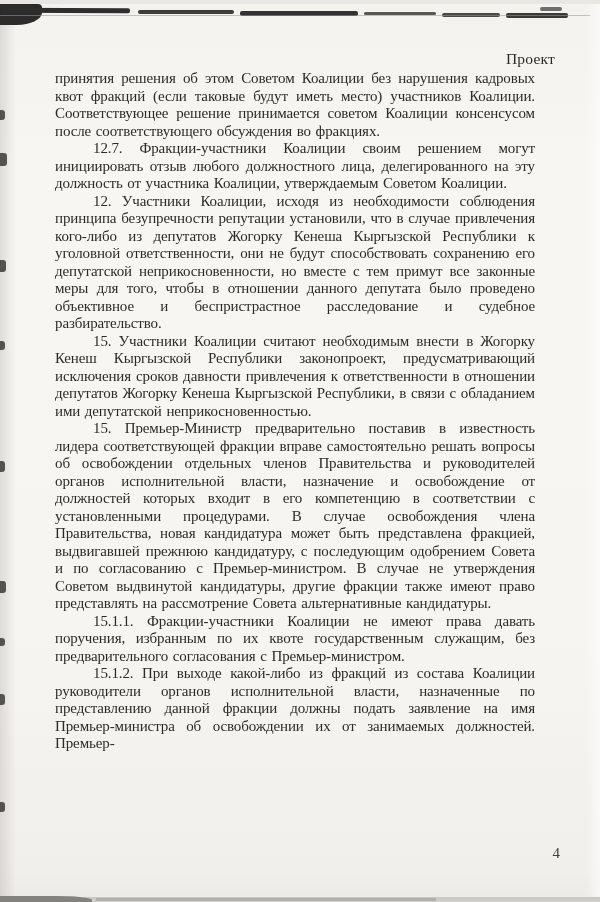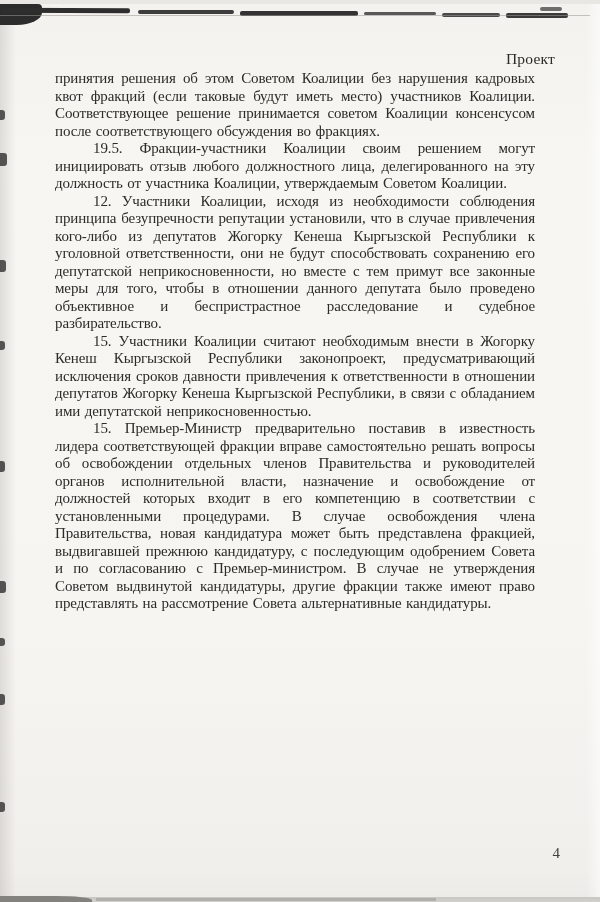--- a/index.html
+++ b/index.html
@@ -150,24 +150,26 @@
   <div class="edge-mark m5"></div>
   <div class="edge-mark m6"></div>
   <div class="edge-mark m7"></div>
   <div class="edge-mark m8"></div>
   <div class="edge-mark m9"></div>
 
   <div class="draft-label">Проект</div>
 
   <div class="doc-body">
     <p class="no-indent">принятия решения об этом Советом Коалиции без нарушения кадровых квот фракций (если таковые будут иметь место) участников Коалиции. Соответствующее решение принимается советом Коалиции консенсусом после соответствующего обсуждения во фракциях.</p>
-    <p>19.5. Фракции-участники Коалиции своим решением могут инициировать отзыв любого должностного лица, делегированного на эту должность от участника Коалиции, утверждаемым Советом Коалиции.</p>
+    <p>12.7. Фракции-участники Коалиции своим решением могут инициировать отзыв любого должностного лица, делегированного на эту должность от участника Коалиции, утверждаемым Советом Коалиции.</p>
     <p>12. Участники Коалиции, исходя из необходимости соблюдения принципа безупречности репутации установили, что в случае привлечения кого-либо из депутатов Жогорку Кенеша Кыргызской Республики к уголовной ответственности, они не будут способствовать сохранению его депутатской неприкосновенности, но вместе с тем примут все законные меры для того, чтобы в отношении данного депутата было проведено объективное и беспристрастное расследование и судебное разбирательство.</p>
     <p>15. Участники Коалиции считают необходимым внести в Жогорку Кенеш Кыргызской Республики законопроект, предусматривающий исключения сроков давности привлечения к ответственности в отношении депутатов Жогорку Кенеша Кыргызской Республики, в связи с обладанием ими депутатской неприкосновенностью.</p>
     <p>15. Премьер-Министр предварительно поставив в известность лидера соответствующей фракции вправе самостоятельно решать вопросы об освобождении отдельных членов Правительства и руководителей органов исполнительной власти, назначение и освобождение от должностей которых входит в его компетенцию в соответствии с установленными процедурами. В случае освобождения члена Правительства, новая кандидатура может быть представлена фракцией, выдвигавшей прежнюю кандидатуру, с последующим одобрением Совета и по согласованию с Премьер-министром. В случае не утверждения Советом выдвинутой кандидатуры, другие фракции также имеют право представлять на рассмотрение Совета альтернативные кандидатуры.</p>
+    <p>15.1.1. Фракции-участники Коалиции не имеют права давать поручения, избранным по их квоте государственным служащим, без предварительного согласования с Премьер-министром.</p>
+    <p>15.1.2. При выходе какой-либо из фракций из состава Коалиции руководители органов исполнительной власти, назначенные по представлению данной фракции должны подать заявление на имя Премьер-министра об освобождении их от занимаемых должностей. Премьер-</p>
   </div>
 
   <div class="page-number">4</div>
 
   <div class="bottom-band"></div>
   <div class="bottom-smudge"></div>
   <div class="bottom-line"></div>
 
 </div>
 

